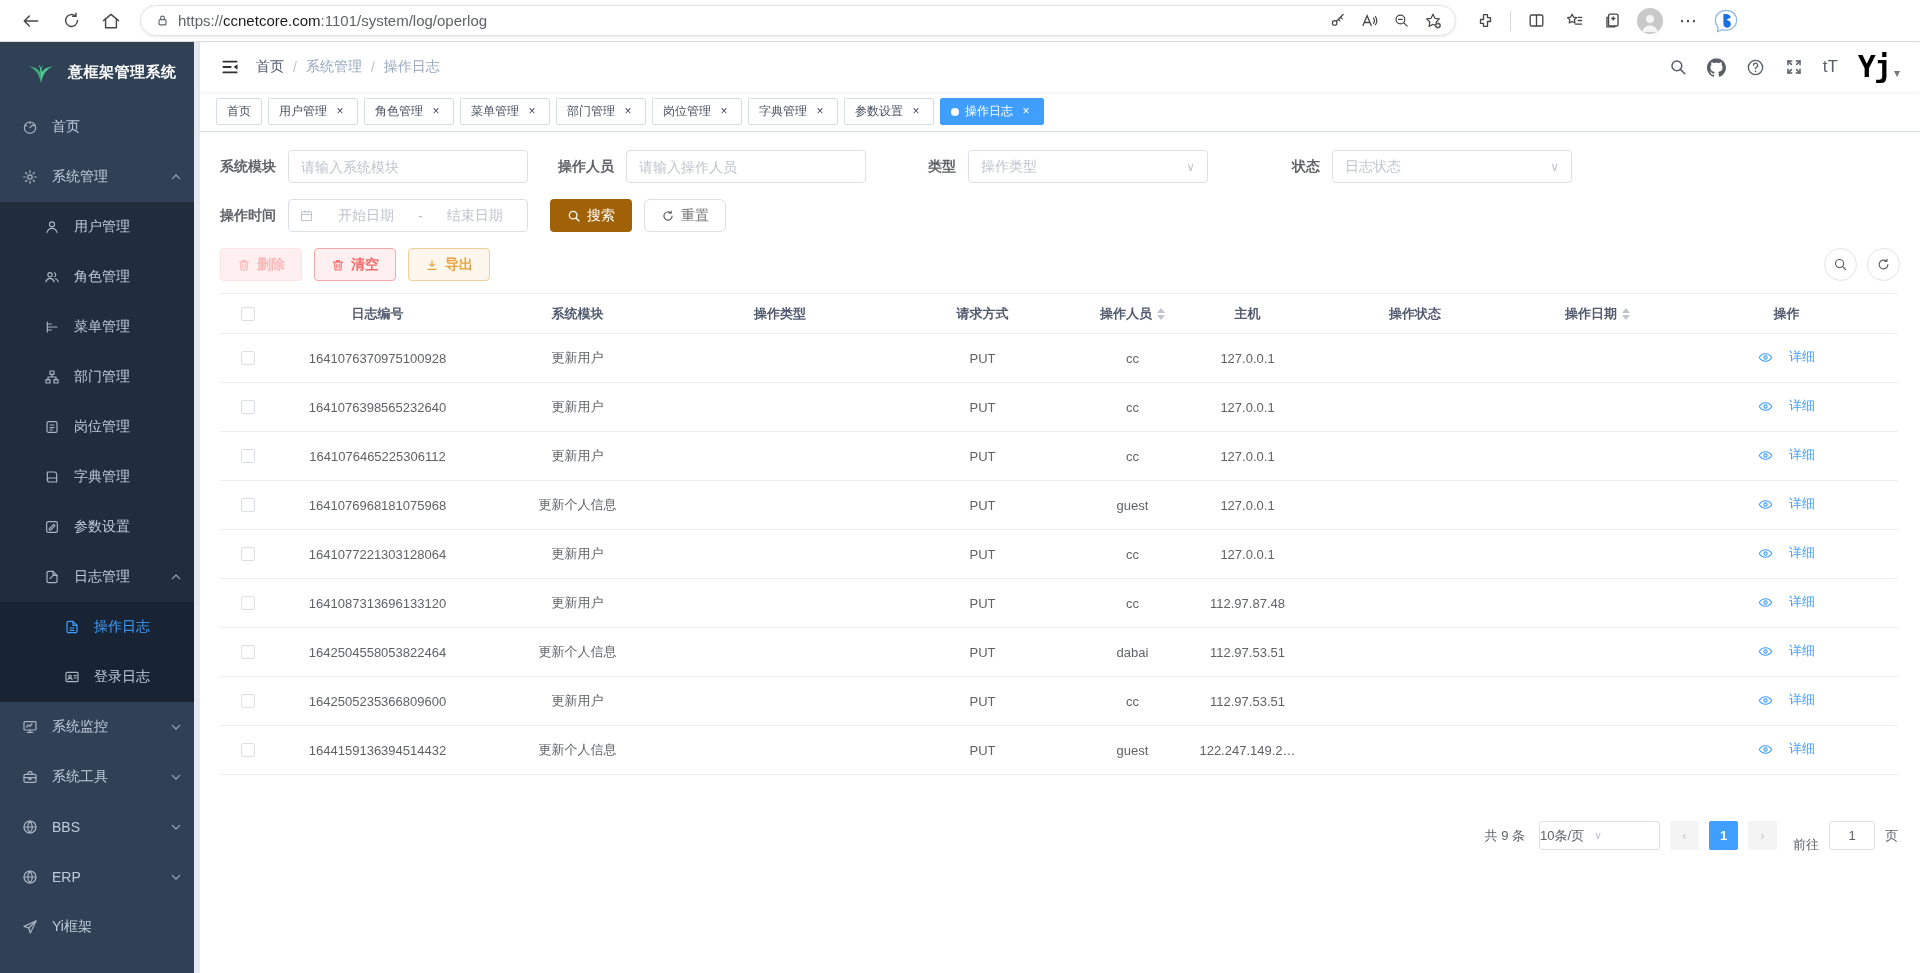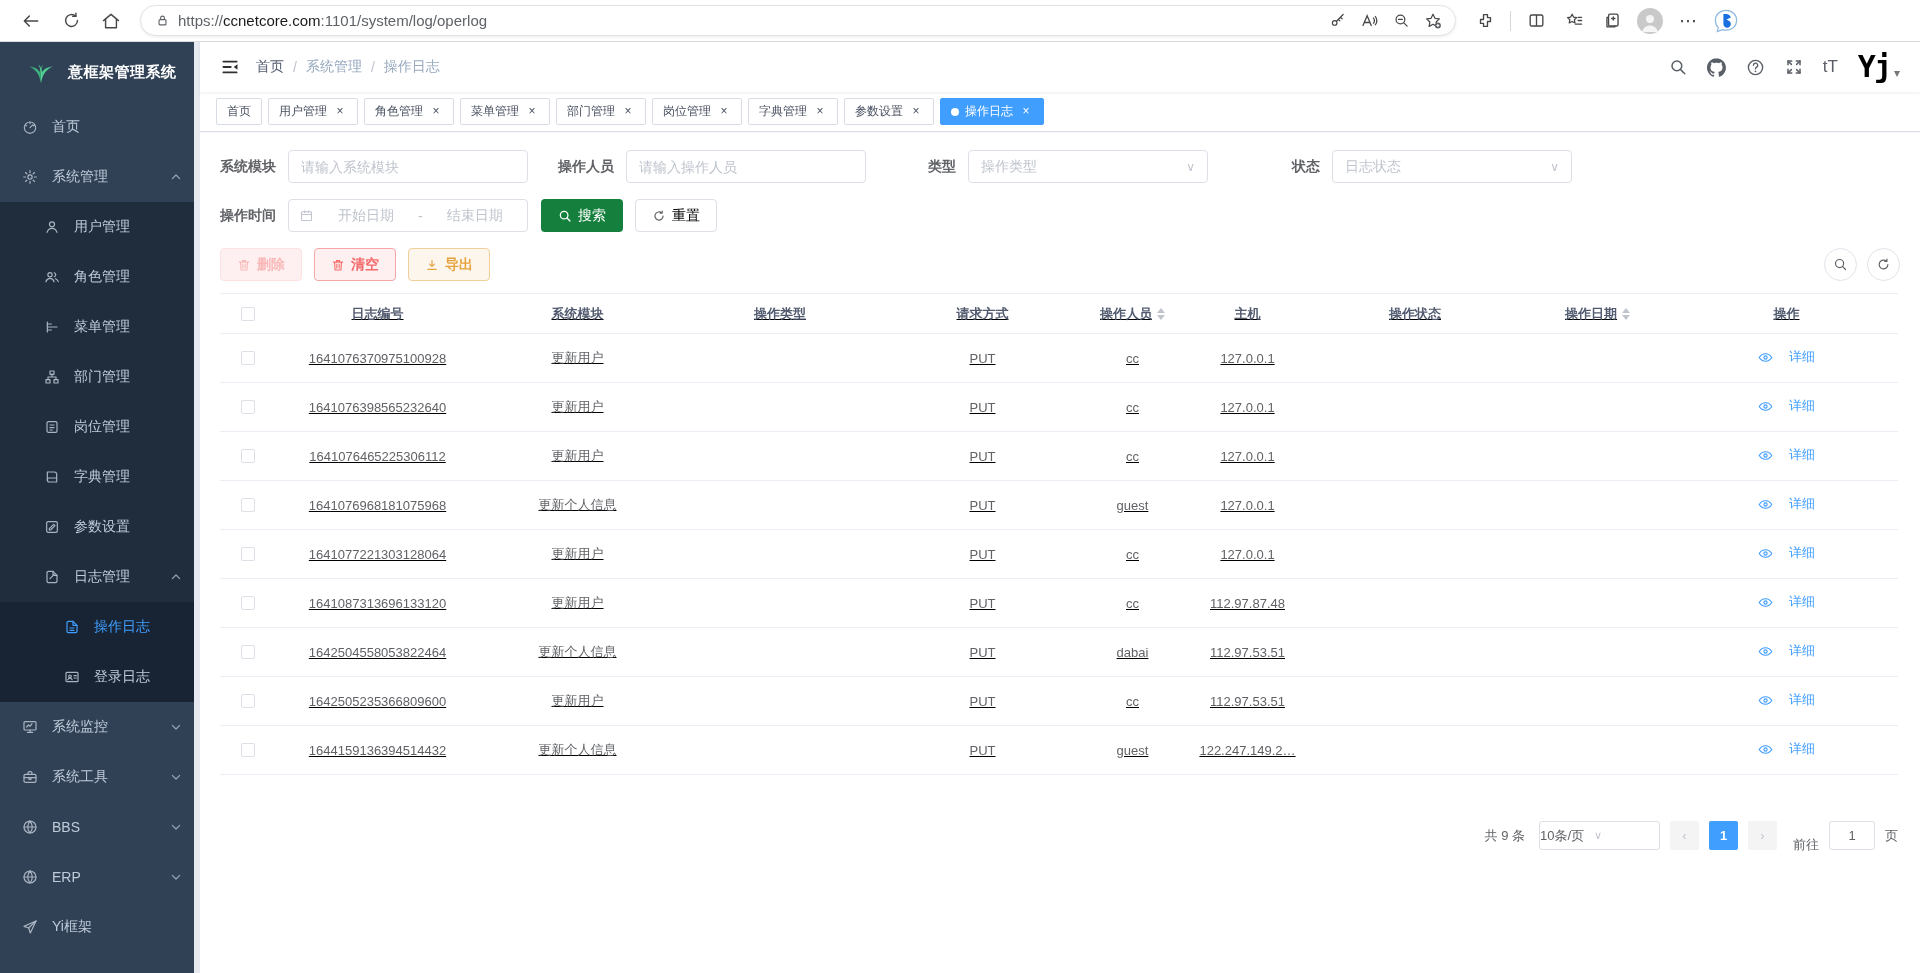--- a/index.html
+++ b/index.html
@@ -83,33 +83,33 @@
     padding:0 12px; display:flex; align-items:center; justify-content:space-between;
     font-size:14px; color:#bfc4cd; cursor:pointer; }
   .f-select .chev { color:#c0c4cc; font-size:12px; }
   .gap40 { margin-left:32px; } .gap60 { margin-left:54px; }
   .date-range { width:240px; height:33px; border:1px solid #dcdfe6; border-radius:4px;
     display:flex; align-items:center; padding:0 10px; gap:24px; font-size:14px; color:#bfc4cd; }
   .date-range .sep { color:#bfc4cd; }
   .btn { height:33px; display:inline-flex; align-items:center; justify-content:center; gap:6px;
     border-radius:4px; font-size:14px; cursor:pointer; padding:0 16px; border:1px solid transparent;
     white-space:nowrap; }
-  .btn-primary { background:#15803d; color:#fff; margin-left:13px; }
-  .btn-plain { background:#fff; border-color:#dcdfe6; color:#000000; margin-left:12px; }
+  .btn-primary { background:#a16207; color:#fff; margin-left:22px; }
+  .btn-plain { background:#fff; border-color:#dcdfe6; color:#737373; margin-left:12px;border-radius:6px; }
 
   .toolbar-row { display:flex; align-items:flex-start; margin-bottom:12px;font-weight:bold; }
   .btn-danger-disabled { background:#fef0f0; border-color:#fde2e2; color:#f9b8b8; cursor:not-allowed; }
   .btn-danger { background:#fef0f0; border-color:#f5a7a7; color:#f56c6c; margin-left:12px; }
   .btn-warning { background:#fdf6ec; border-color:#f0cf9a; color:#e6a23c; margin-left:12px; }
   .toolbar-right { margin-left:auto; display:flex; gap:10px; }
   .circle-btn { width:33px; height:33px; border-radius:50%; border:1px solid #e0e4ea;
     display:flex; align-items:center; justify-content:center; color:#606266; background:#fff; cursor:pointer; }
 
   
-  table.grid { width:1678px; border-collapse:collapse; table-layout:fixed;text-decoration:underline; }
+  table.grid { width:1678px; border-collapse:collapse; table-layout:fixed; }
   .grid th { height:40px; font-size:13px; font-weight:bold; color:#515a6e; text-align:center;
     border-top:1px solid #ebeef5; border-bottom:1px solid #ebeef5; background:#fff; padding:0 4px; }
   .grid td { height:49px; font-size:13px; color:#606266; text-align:center;
     border-bottom:1px solid #ebeef5; padding:0 4px; white-space:nowrap; overflow:hidden; }
   .checkbox { width:14px; height:14px; border:1px solid #dcdfe6; border-radius:2px;
     background:#fff; margin:0 auto; cursor:pointer; }
   .sort-carets { display:inline-flex; flex-direction:column; gap:2px; margin-left:5px; vertical-align:middle; }
   .sort-carets i { width:0; height:0; border-left:4px solid transparent; border-right:4px solid transparent; }
   .sort-carets .up { border-bottom:5px solid #c0c4cc; }
   .sort-carets .down { border-top:5px solid #c0c4cc; }

